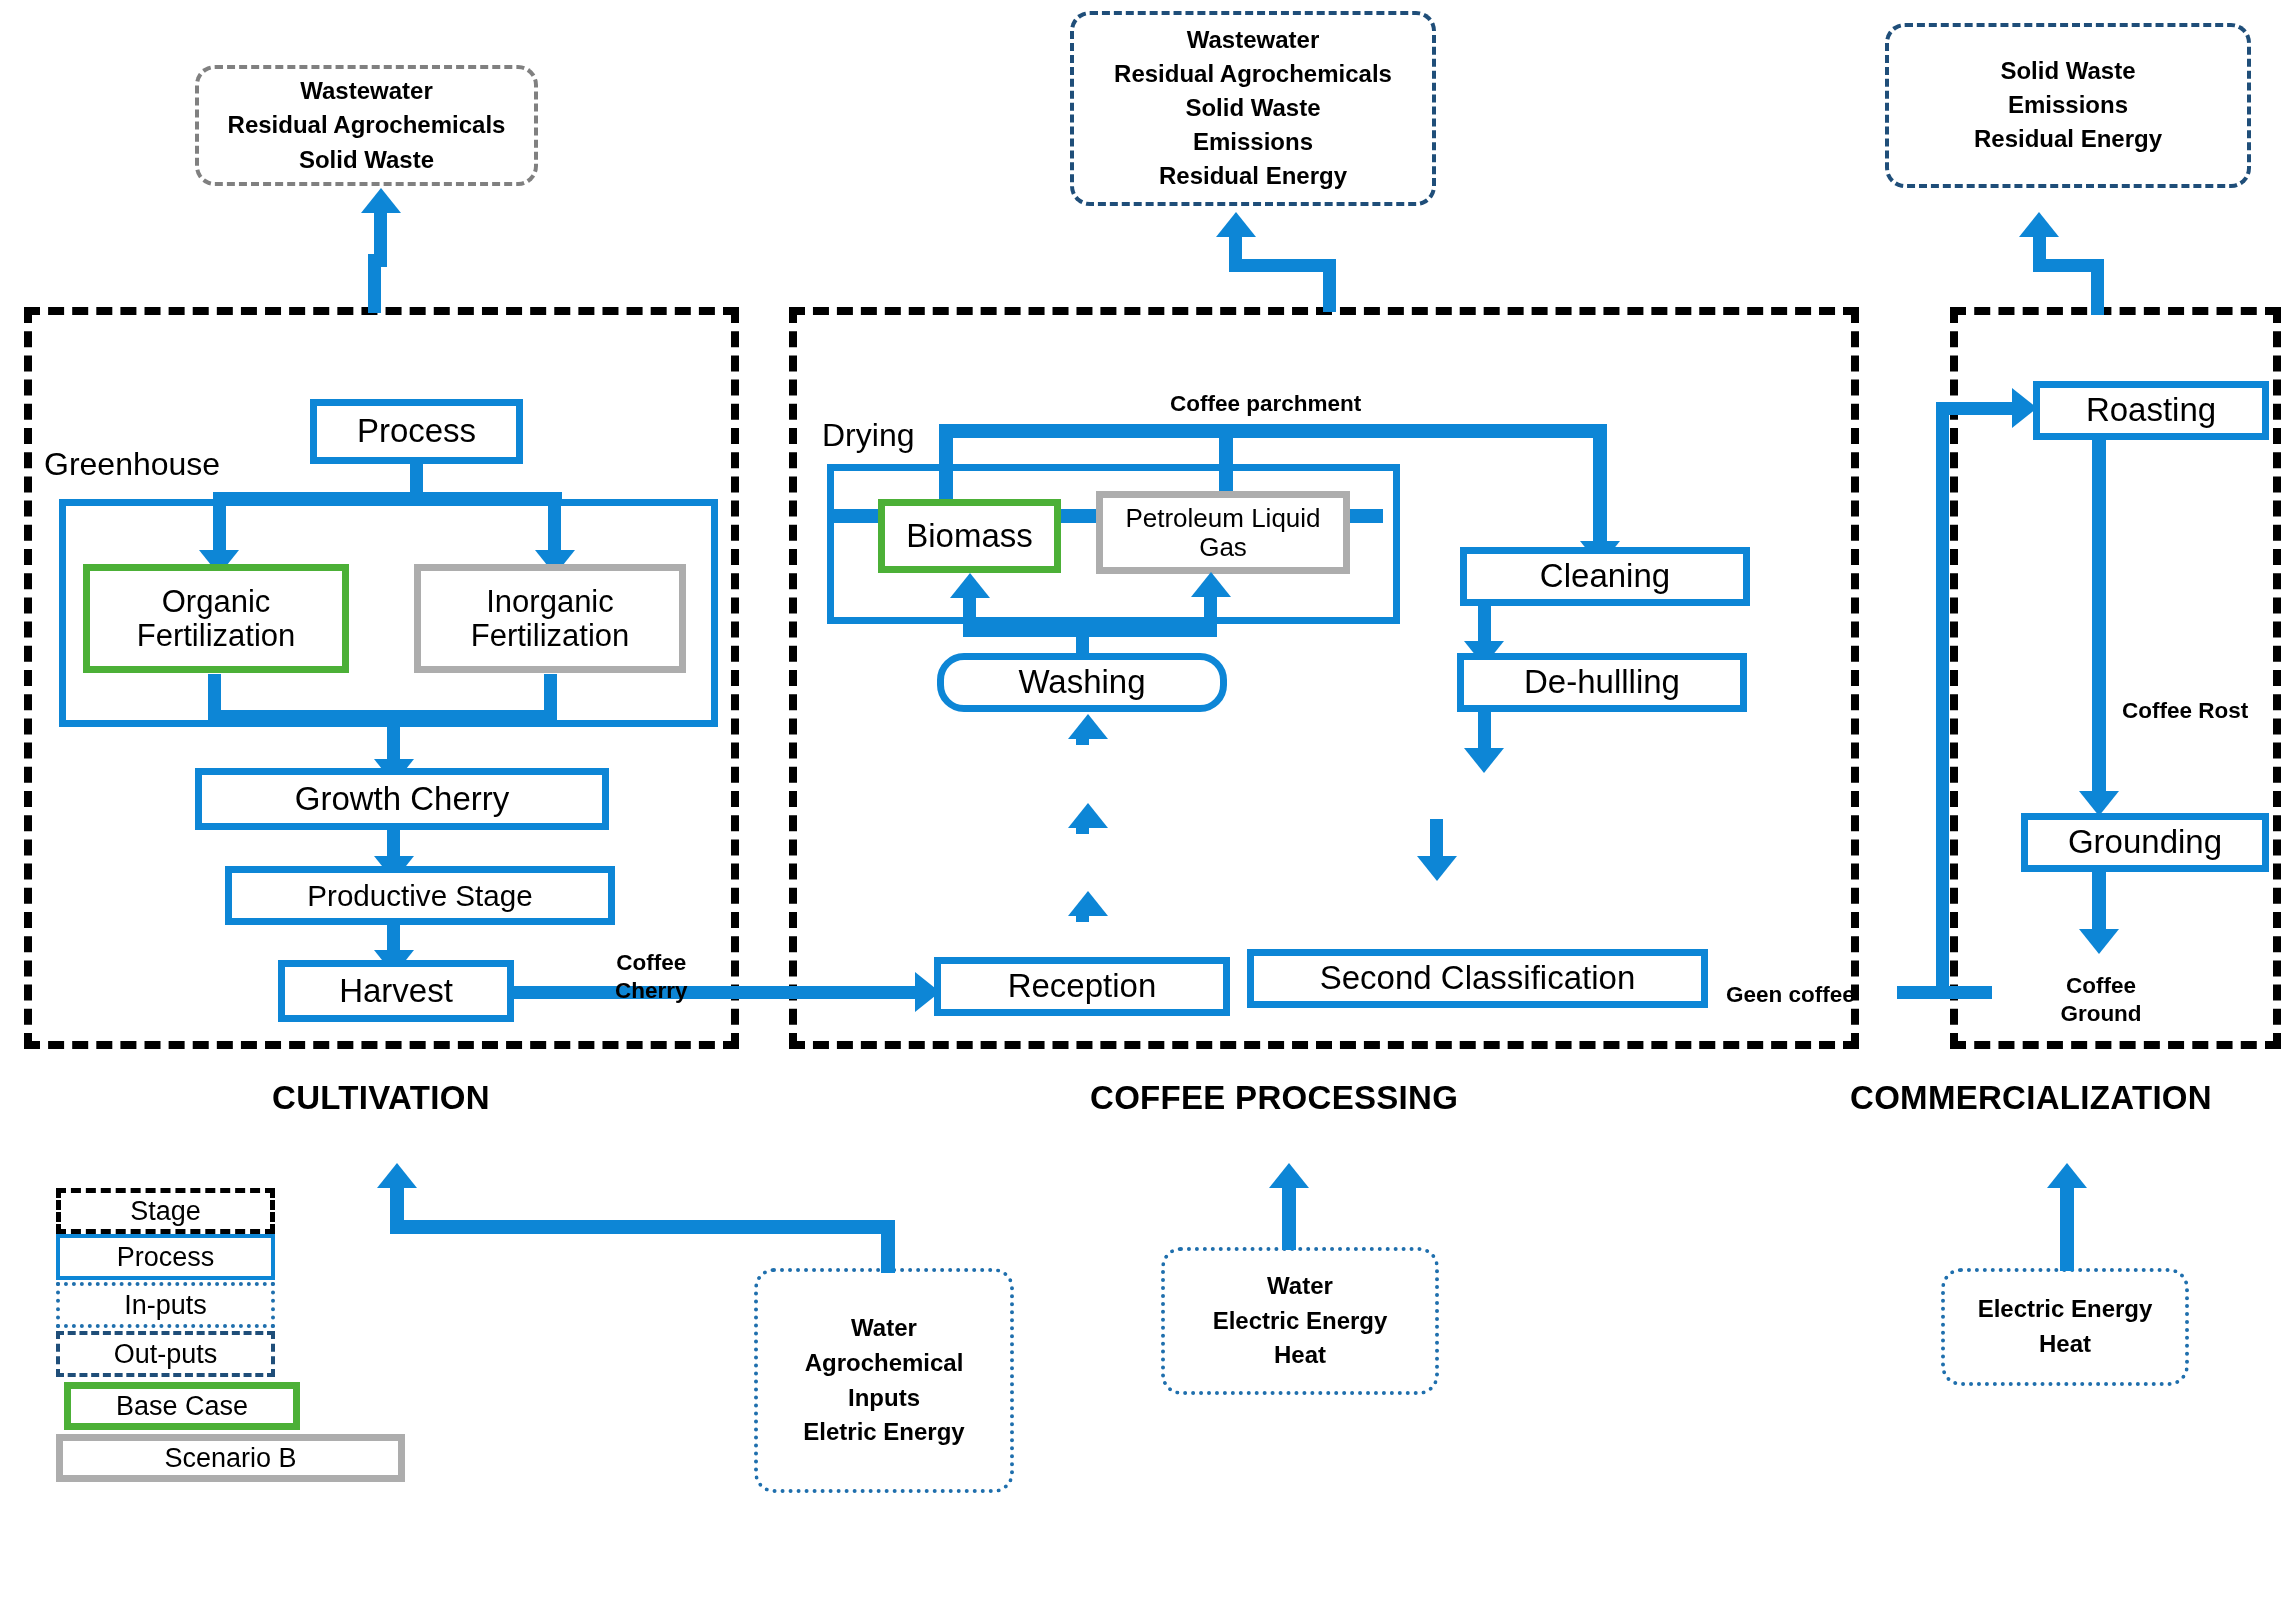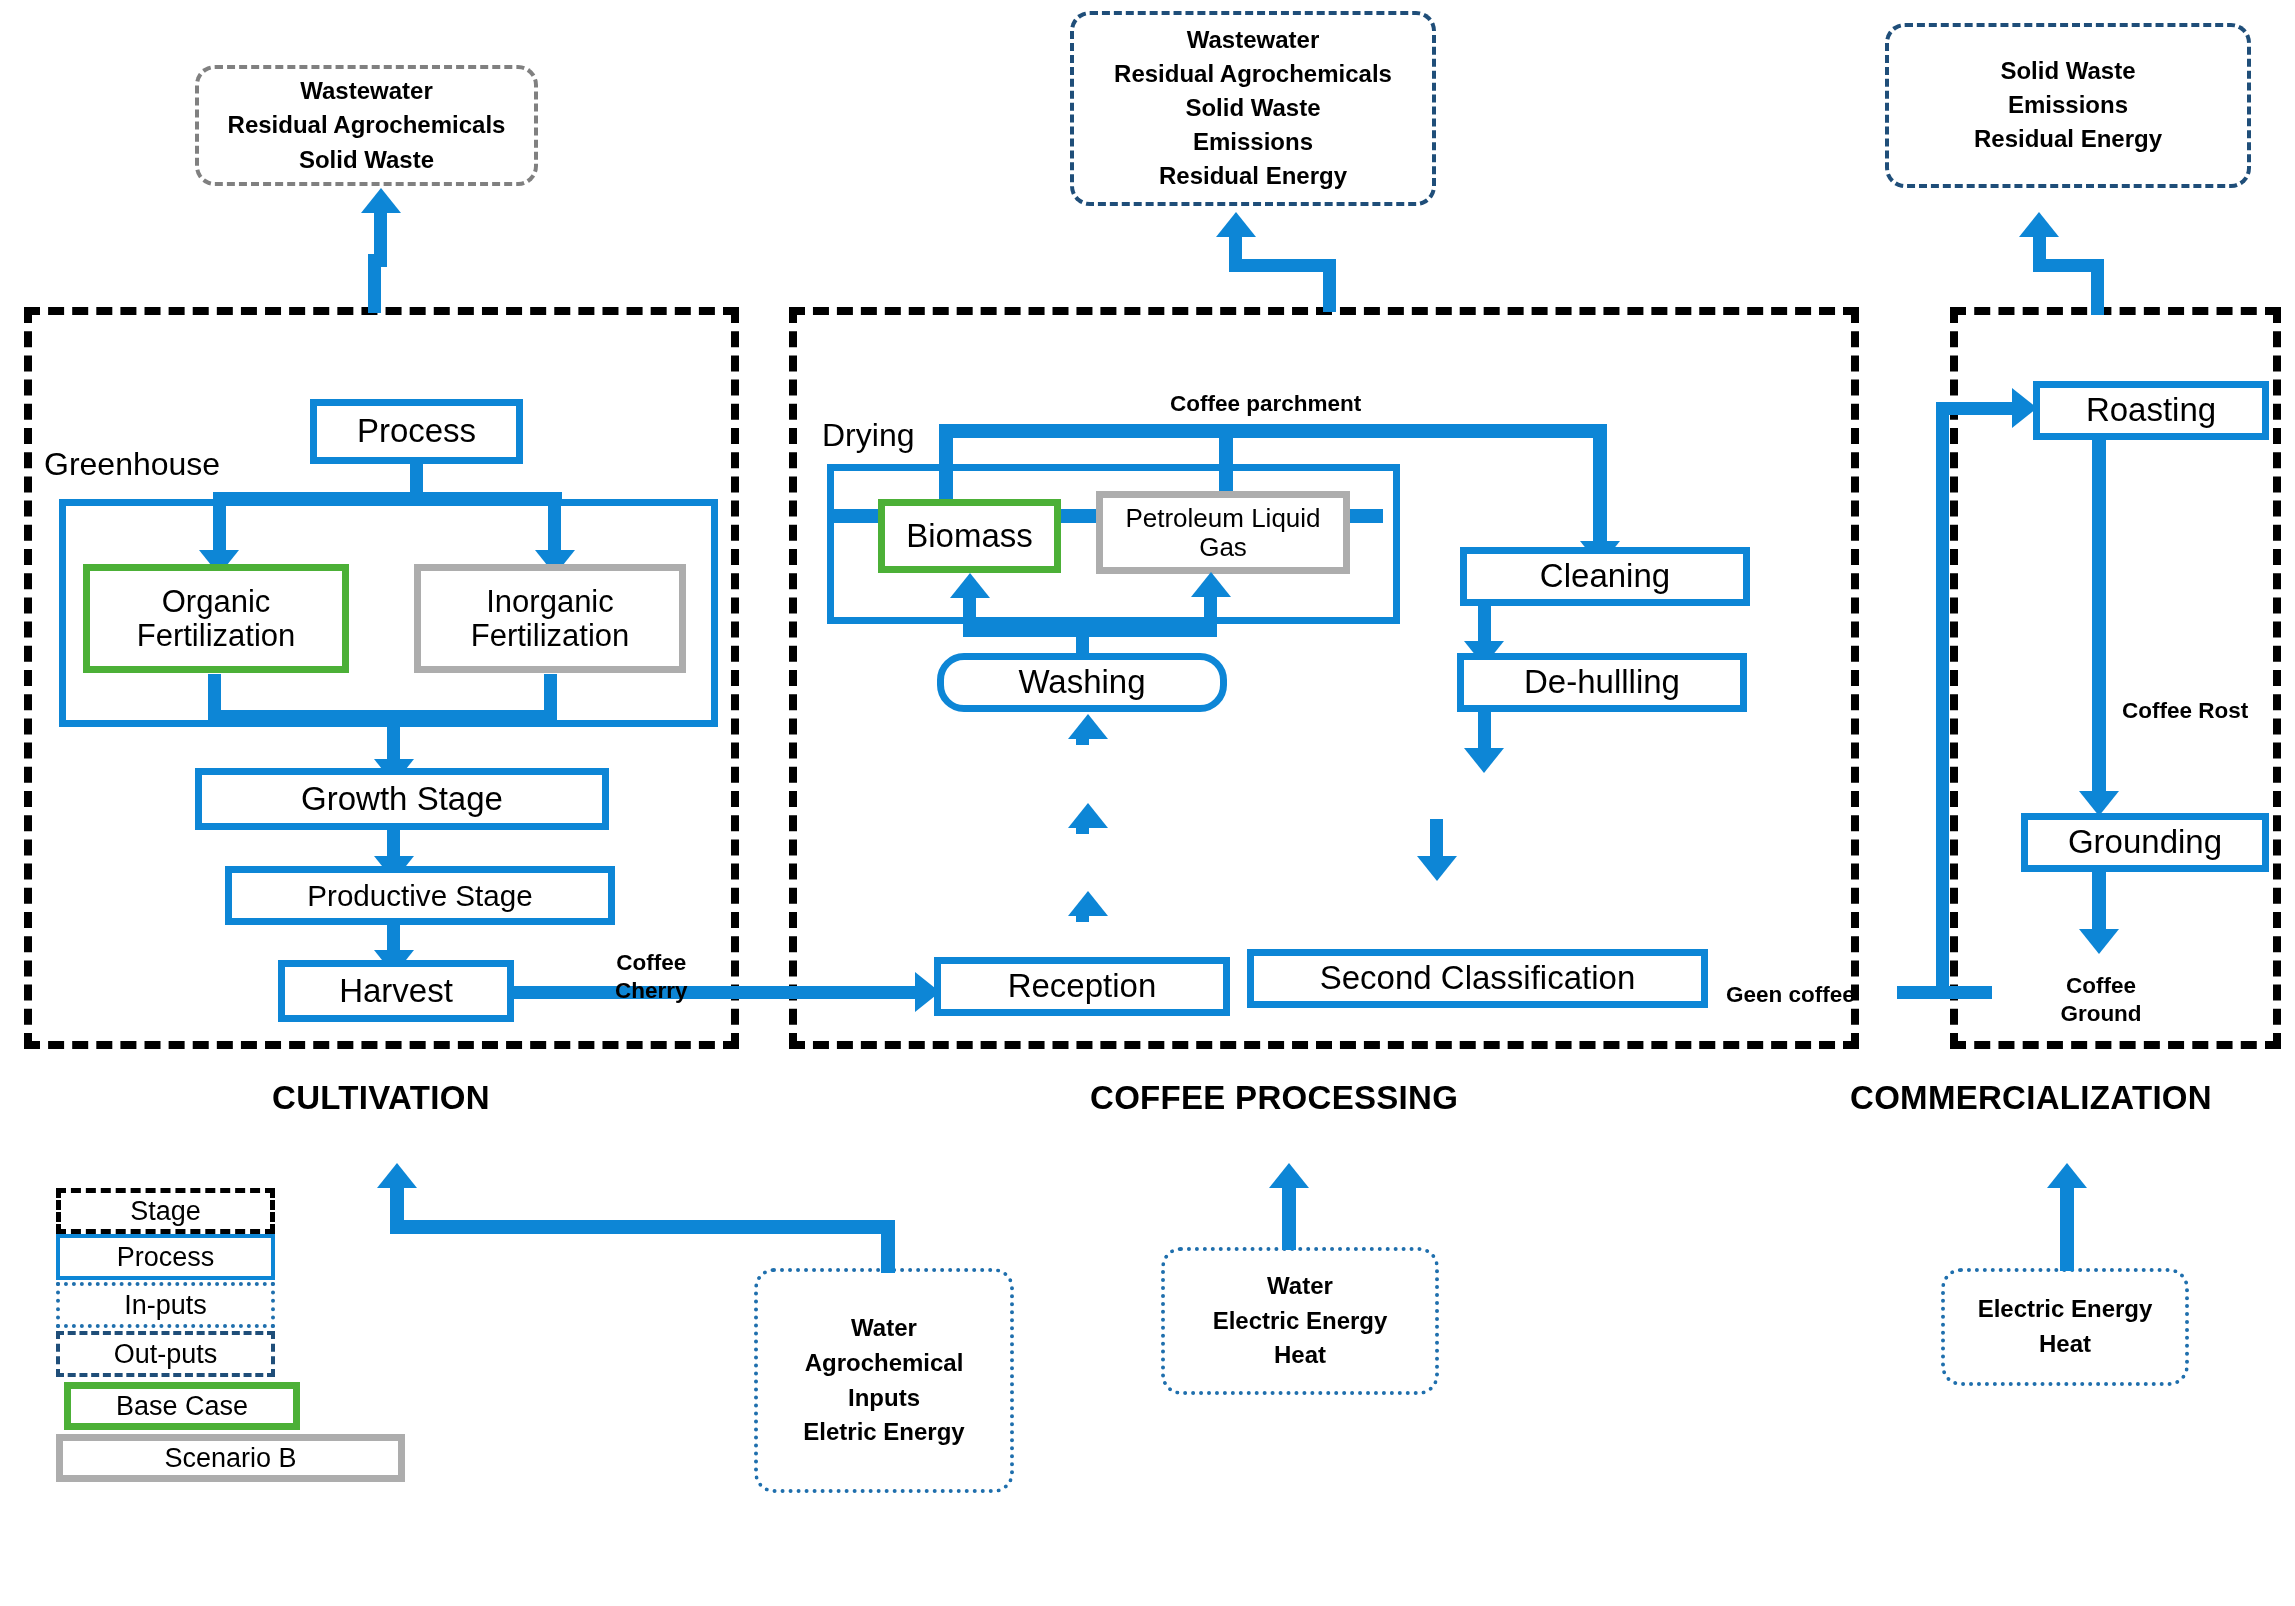--- a/index.html
+++ b/index.html
@@ -130,21 +130,21 @@
     <span>Inorganic</span>
     <span>Fertilization</span>
   </div>
 
   <div class="lineV" style="left:208px;top:674px;width:13px;height:37px;"></div>
   <div class="lineV" style="left:544px;top:674px;width:13px;height:37px;"></div>
   <div class="lineH" style="left:208px;top:710px;width:349px;height:13px;"></div>
   <div class="lineV" style="left:387px;top:710px;width:13px;height:53px;"></div>
   <div class="arrDown" style="left:374px;top:759px;"></div>
 
-  <div class="abs proc lg" style="left:195px;top:768px;width:414px;height:62px;">Growth Stage</div>
+  <div class="abs proc lg" style="left:195px;top:768px;width:414px;height:62px;">Growth Cherry</div>
   <div class="lineV" style="left:387px;top:830px;width:13px;height:35px;"></div>
   <div class="arrDown" style="left:374px;top:856px;"></div>
 
   <div class="abs proc md" style="left:225px;top:866px;width:390px;height:59px;">Productive Stage</div>
   <div class="lineV" style="left:387px;top:925px;width:13px;height:32.5px;"></div>
   <div class="arrDown" style="left:374px;top:950px;"></div>
 
   <div class="abs proc lg" style="left:278px;top:960px;width:236px;height:62px;">Harvest</div>
 
   <div class="lineH" style="left:514px;top:986px;width:402px;height:13px;"></div>

